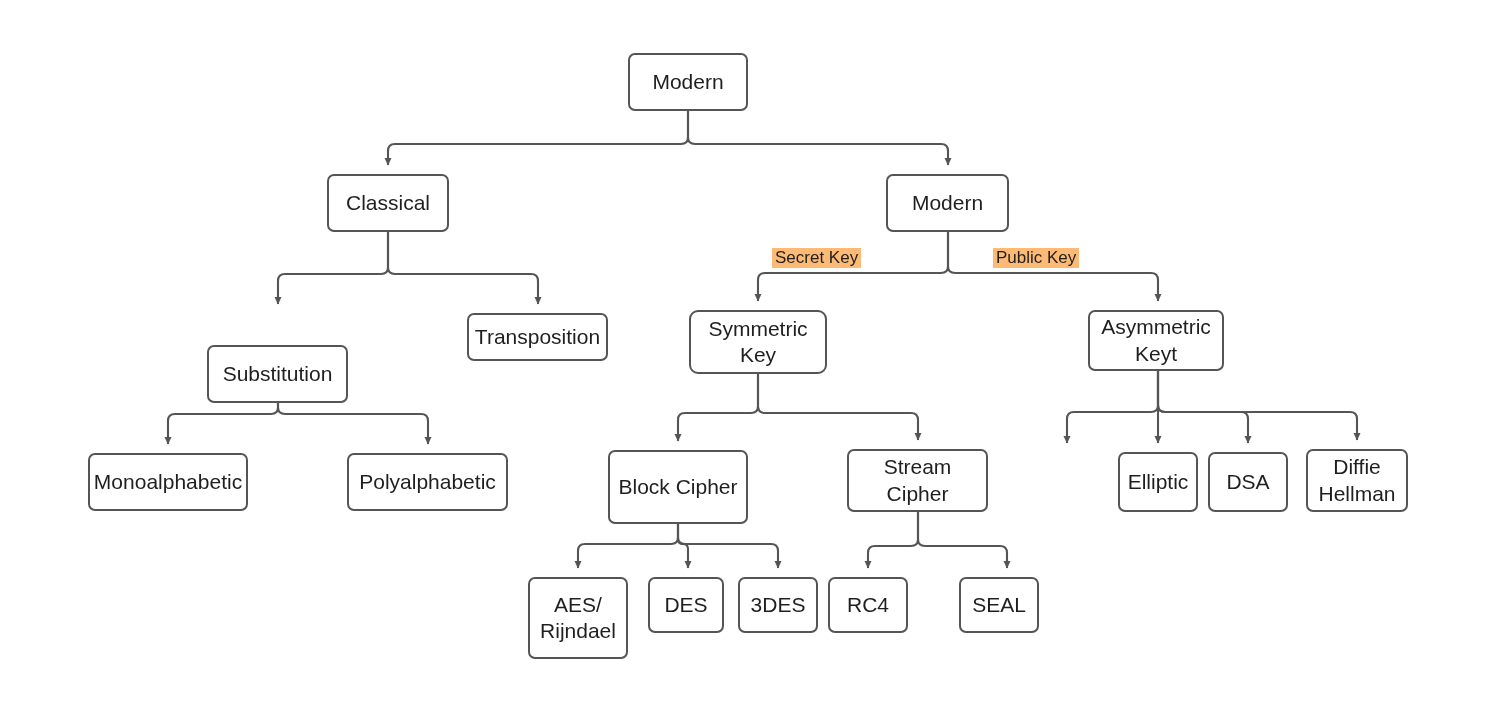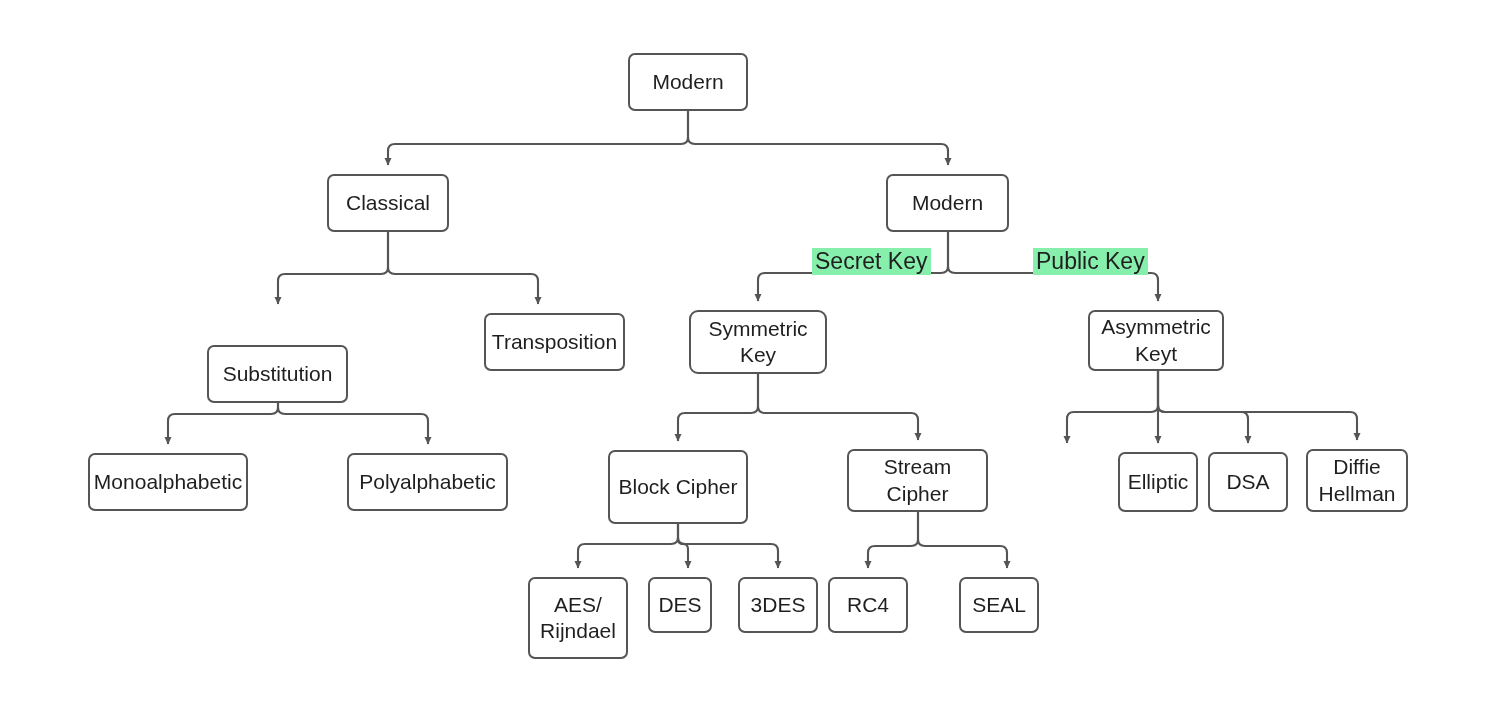--- a/index.html
+++ b/index.html
@@ -46,26 +46,25 @@
     display: flex;
     align-items: center;
     justify-content: center;
     text-align: center;
     white-space: pre-line;
     padding: 0 4px;
   }
   .edge-label {
     position: absolute;
     font-family: "Liberation Sans", sans-serif;
-    font-size: 23px;
+    font-size: 17px;
     color: #1f1f1f;
-    background: #86efac;
+    background: #fdba74;
     white-space: nowrap;
     padding: 0 3px;
-    margin-left: 40px;
   }
 </style>
 </head>
 <body>
 
 <div id="diagram-canvas">
   <svg id="edge-layer" viewBox="0 0 1496 704" xmlns="http://www.w3.org/2000/svg">
     <defs>
       <marker id="arrowhead" markerWidth="10" markerHeight="10" refX="7.2" refY="3.6" orient="auto" markerUnits="userSpaceOnUse">
         <path d="M0,0 L7.6,3.6 L0,7.2 z" fill="#555555"></path>
@@ -92,37 +91,37 @@
         <path d="M918,512 L918,539 Q918,546 911,546 L875,546 Q868,546 868,553 L868,568" marker-end="url(#arrowhead)"></path>
         <path d="M918,512 L918,539 Q918,546 925,546 L1000,546 Q1007,546 1007,553 L1007,568" marker-end="url(#arrowhead)"></path>
       </g>
   </svg>
 
   <div id="node-layer">
       <div class="node" style="left: 628px; top: 53px; width: 120px; height: 58px;">Modern</div>
       <div class="node" style="left: 886px; top: 174px; width: 123px; height: 58px;">Modern</div>
       <div class="node" style="left: 327px; top: 174px; width: 122px; height: 58px;">Classical</div>
       <div class="node" style="left: 207px; top: 313px; width: 141px; height: 58px; margin-top: 32px;">Substitution</div>
-      <div class="node" style="left: 467px; top: 313px; width: 141px; height: 58px; margin-left: 17px;">Transposition</div>
+      <div class="node" style="left: 467px; top: 313px; width: 141px; height: 48px;">Transposition</div>
       <div class="node" style="left: 689px; top: 310px; width: 138px; height: 64px; border-radius: 9px;">Symmetric
 Key</div>
       <div class="node" style="left: 1088px; top: 310px; width: 136px; height: 61px;">Asymmetric
 Keyt</div>
       <div class="node" style="left: 88px; top: 453px; width: 160px; height: 58px;">Monoalphabetic</div>
       <div class="node" style="left: 347px; top: 453px; width: 161px; height: 58px;">Polyalphabetic</div>
       <div class="node" style="left: 608px; top: 450px; width: 140px; height: 74px;">Block Cipher</div>
       <div class="node" style="left: 847px; top: 449px; width: 141px; height: 63px;">Stream
 Cipher</div>
       <div class="node" style="left: 1118px; top: 452px; width: 80px; height: 60px;">Elliptic</div>
       <div class="node" style="left: 1208px; top: 452px; width: 80px; height: 60px;">DSA</div>
       <div class="node" style="left: 1306px; top: 449px; width: 102px; height: 63px;">Diffie
 Hellman</div>
       <div class="node" style="left: 528px; top: 577px; width: 100px; height: 82px;">AES/
 Rijndael</div>
-      <div class="node" style="left: 648px; top: 577px; width: 64px; height: 56px;">DES</div>
+      <div class="node" style="left: 648px; top: 577px; width: 76px; height: 56px;">DES</div>
       <div class="node" style="left: 738px; top: 577px; width: 80px; height: 56px;">3DES</div>
       <div class="node" style="left: 828px; top: 577px; width: 80px; height: 56px;">RC4</div>
       <div class="node" style="left: 959px; top: 577px; width: 80px; height: 56px;">SEAL</div>
     </div>
 
   <div class="edge-label" style="left:772px; top:248px;">Secret Key</div>
   <div class="edge-label" style="left:993px; top:248px;">Public Key</div>
 </div>
 
 </body></html>

